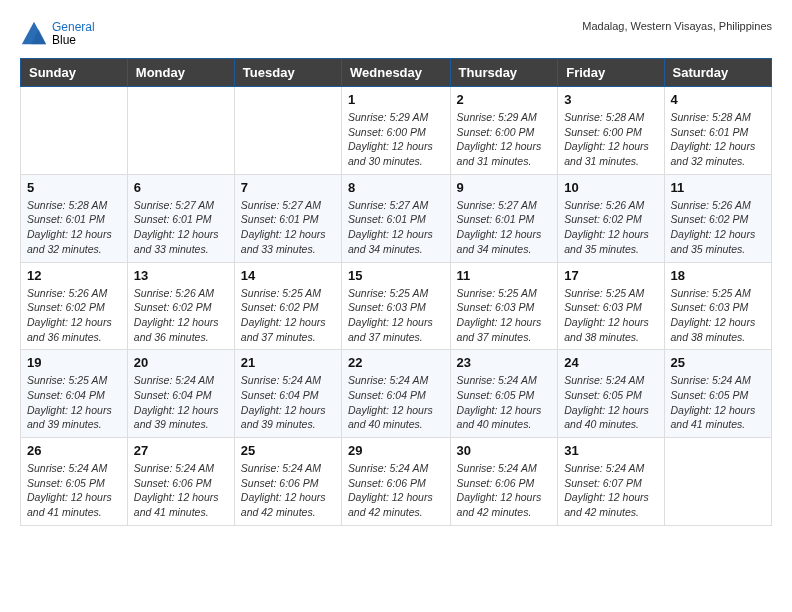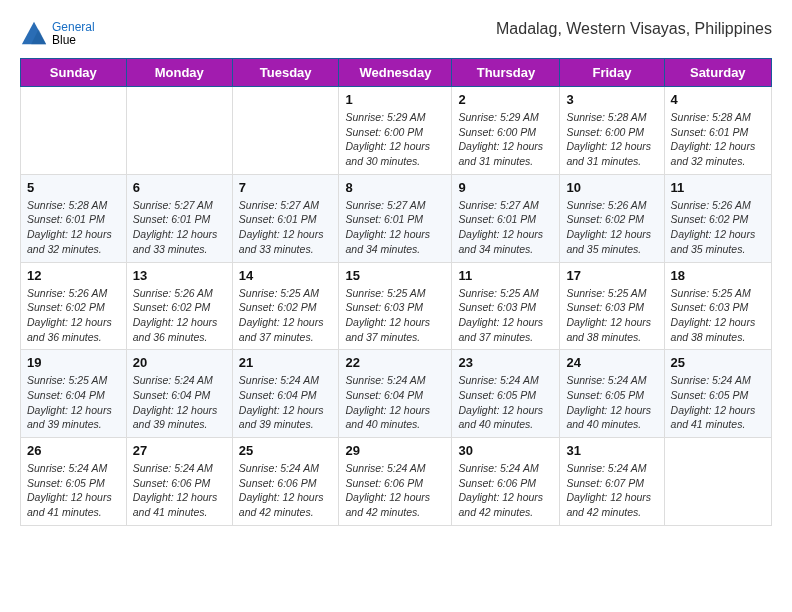--- a/index.html
+++ b/index.html
@@ -36,33 +36,33 @@
     }
     .title-section {
       text-align: right;
     }
     .month-title {
       font-size: 36px;
       font-weight: bold;
       color: #1a1a2e;
     }
     .location-title {
-      font-size: 16px;
+      font-size: 11px;
       color: #333;
     }
     .calendar {
       width: 100%;
       border-collapse: collapse;
       border: 1px solid #ccc;
     }
     .calendar th {
-      background-color: #a21caf;
+      background-color: #404040;
       color: white;
-      text-align: center;
-      padding: 6px 20px;
+      text-align: left;
+      padding: 6px 8px;
       font-size: 13px;
       border: 1px solid #1a5a9a;
     }
     .calendar td {
       vertical-align: top;
       padding: 5px 6px;
       border: 1px solid #ddd;
       width: 110px;
       min-height: 80px;
       font-size: 11px;

